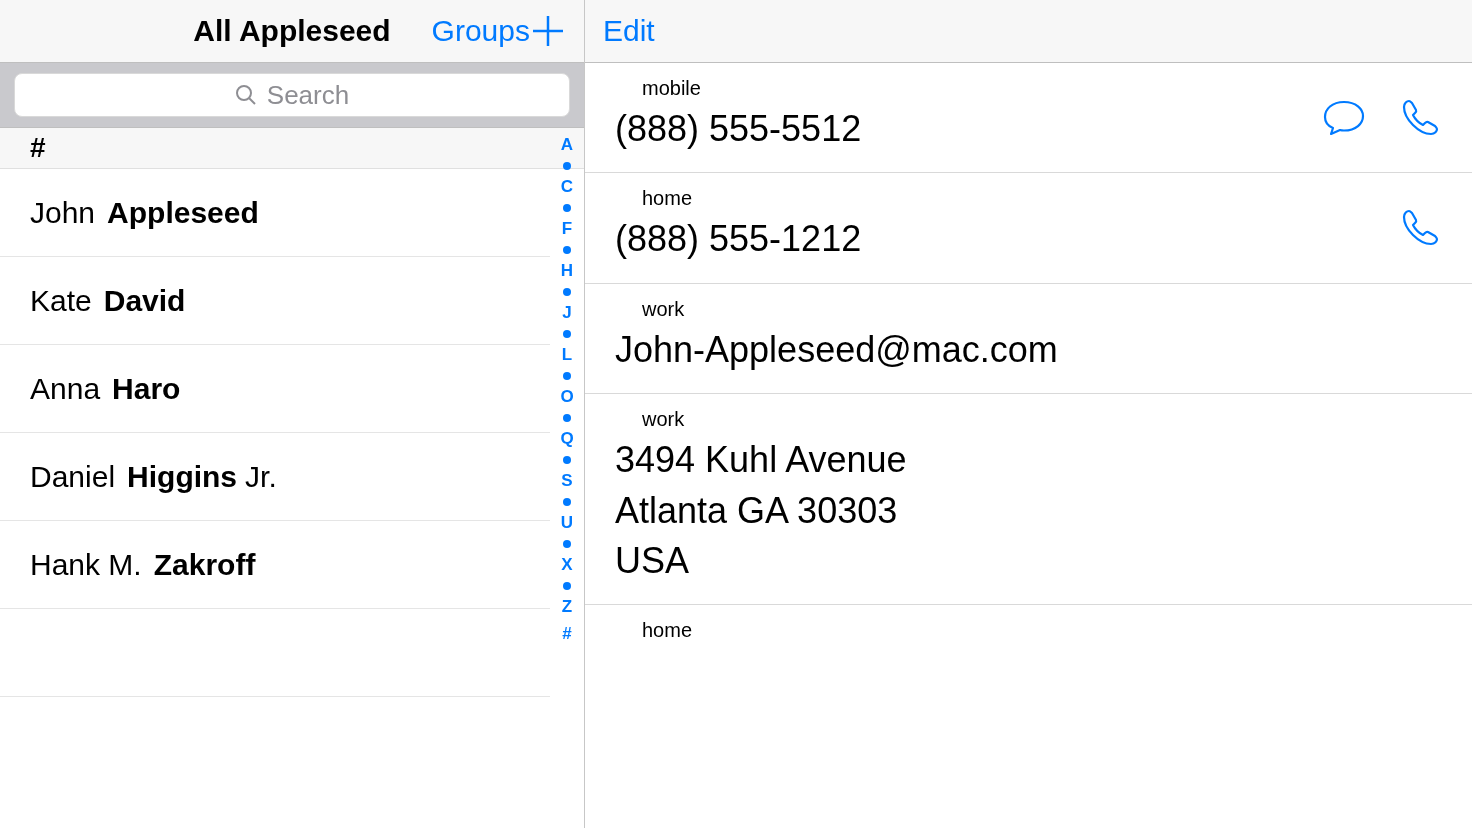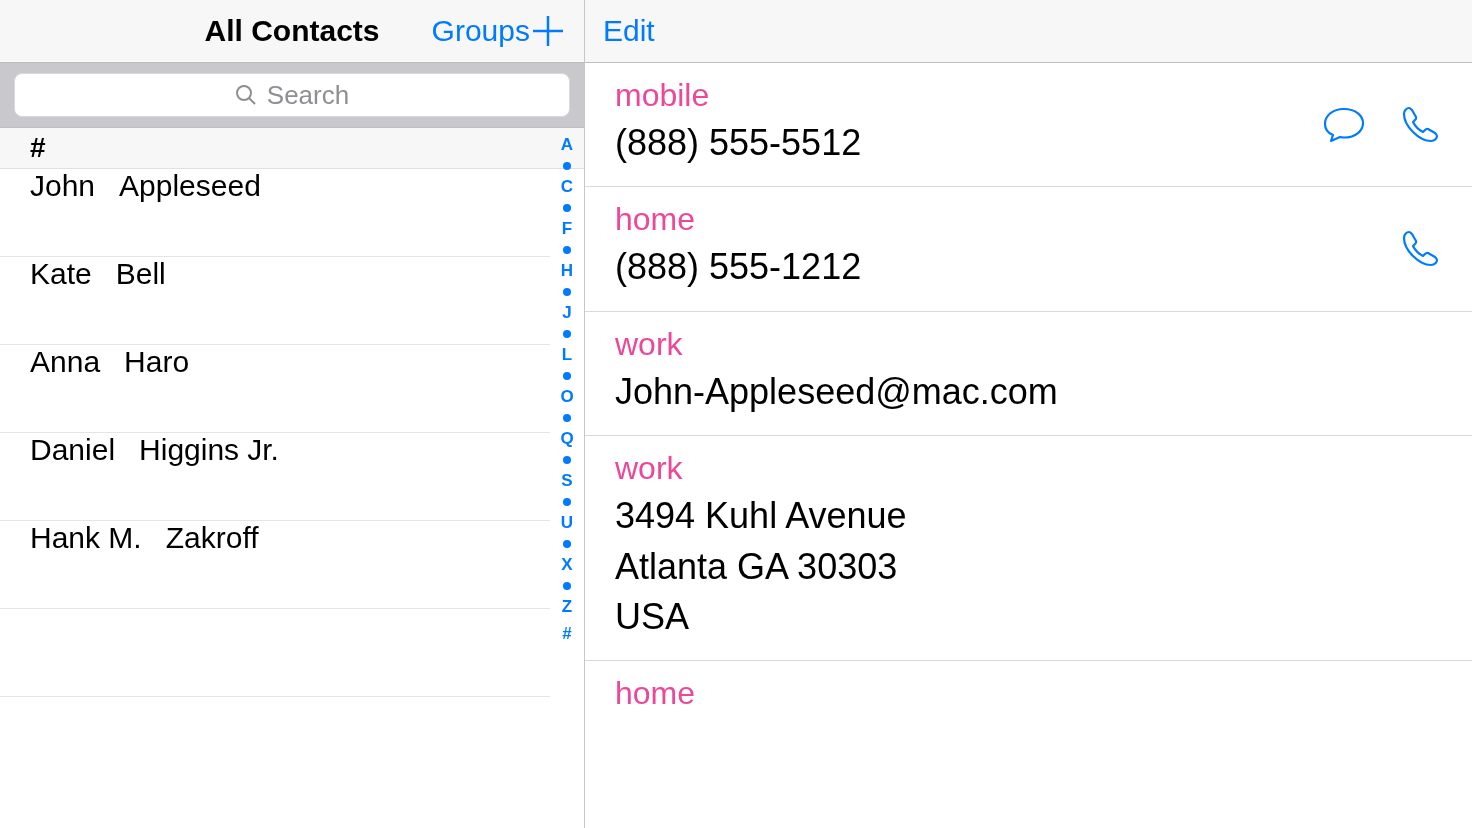--- a/index.html
+++ b/index.html
@@ -91,30 +91,30 @@
     border-bottom: 1px solid #e0e0e0;
   }
   .contact-list {
     flex: 1;
     overflow: hidden;
     position: relative;
   }
   .contact-row {
     height: 88px;
     display: flex;
-    align-items: flex-start;
+    align-items: center;
     padding-left: 30px;
     font-size: 30px;
     color: #000;
     cursor: pointer;
     border-bottom: 1px solid #e5e5e5;
     margin-right: 34px;
   }
   .contact-row .first { font-weight: 400; }
-  .contact-row .last { font-weight: 400; margin-left: 24px; }
+  .contact-row .last { font-weight: 700; margin-left: 12px; }
   .contact-row .suffix { font-weight: 400; margin-left: 8px; }
   
   .index-strip {
     position: absolute;
     right: 4px;
     top: 135px;
     bottom: 0;
     width: 26px;
     display: flex;
     flex-direction: column;
@@ -145,23 +145,24 @@
     font-weight: 700;
     padding: 30px 0 40px 30px;
   }
   .detail-row {
     border-bottom: 1px solid #d9d9d9;
     padding: 14px 30px 18px 30px;
     position: relative;
     margin-left: 0;
   }
   .detail-label {
-    color: #ec4899;
-    font-size: 32px;
+    color: #000000;
+    font-size: 20px;
     margin-bottom: 4px;
+    margin-left: 27px;
   }
   .detail-value {
     color: #000;
     font-size: 36px;
     line-height: 1.4;
   }
   .action-icons {
     position: absolute;
     right: 30px;
     top: 50%;
@@ -182,21 +183,21 @@
   }
 </style>
 </head>
 <body>
 
 <div class="app">
 
   <div class="left-pane">
     <div class="nav-bar">
       <button class="nav-btn">Groups</button>
-      <div class="nav-title">All Contacts</div>
+      <div class="nav-title">All Appleseed</div>
       <div class="plus-btn">
         <svg width="34" height="34" viewBox="0 0 34 34">
           <line x1="17" y1="2" x2="17" y2="32" stroke="#007aff" stroke-width="2.5"></line>
           <line x1="2" y1="17" x2="32" y2="17" stroke="#007aff" stroke-width="2.5"></line>
         </svg>
       </div>
     </div>
     <div class="search-bar-wrap">
       <div class="search-bar">
         <svg width="22" height="22" viewBox="0 0 22 22">
@@ -207,21 +208,21 @@
       </div>
     </div>
     <div class="section-header">#</div>
     <div class="contact-list">
       <div class="contact-row">
         <span class="first">John</span>
         <span class="last">Appleseed</span>
       </div>
       <div class="contact-row">
         <span class="first">Kate</span>
-        <span class="last">Bell</span>
+        <span class="last">David</span>
       </div>
       <div class="contact-row">
         <span class="first">Anna</span>
         <span class="last">Haro</span>
       </div>
       <div class="contact-row">
         <span class="first">Daniel</span>
         <span class="last">Higgins</span>
         <span class="suffix">Jr.</span>
       </div>

